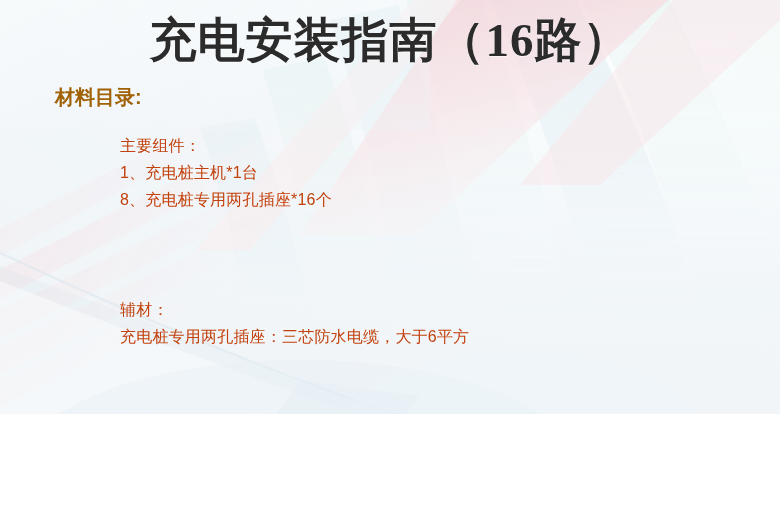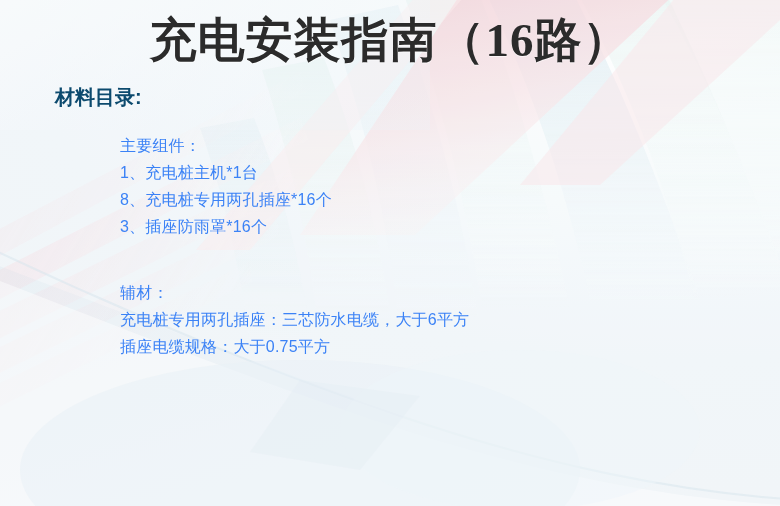--- a/index.html
+++ b/index.html
@@ -3,21 +3,21 @@
 <meta charset="utf-8">
 <style>
   html, body {
     margin: 0;
     padding: 0;
     background: #ffffff;
   }
   #slide {
     position: relative;
     width: 780px;
-    height: 506px;
+    height: 414px;
     overflow: hidden;
     background: #fbfcfd;
     font-family: "Liberation Sans", "DejaVu Sans", sans-serif;
   }
 
   
   .bg-layer {
     position: absolute;
     inset: 0;
     pointer-events: none;
@@ -46,34 +46,34 @@
     text-shadow: 0 1px 0 rgba(255,255,255,.6);
   }
   #subtitle {
     position: absolute;
     left: 55px;
     top: 84px;
     font-family: "Liberation Sans", "DejaVu Sans", sans-serif;
     font-weight: bold;
     font-size: 20px;
     line-height: 26px;
-    color: #0c4a6e;
+    color: #a16207;
     white-space: nowrap;
   }
 
   .body-block {
     position: absolute;
     left: 120px;
     font-family: "Liberation Sans", "DejaVu Sans", sans-serif;
     font-size: 16px;
-    color: #3b82f6;
+    color: #c2410c;
     white-space: nowrap;
   }
   #components-block { top: 132px; }
-  #aux-block        { top: 279px; }
+  #aux-block        { top: 296px; }
 
   .body-line {
     height: 27px;
     line-height: 27px;
     letter-spacing: .2px;
   }
 </style>
 </head>
 <body>
 
@@ -164,22 +164,20 @@
   </div>
 
   <div id="title">充电安装指南（16路）</div>
 
   <div id="subtitle">材料目录:</div>
 
   <div id="components-block" class="body-block">
     <div class="body-line">主要组件：</div>
     <div class="body-line">1、充电桩主机*1台</div>
     <div class="body-line">8、充电桩专用两孔插座*16个</div>
-    <div class="body-line">3、插座防雨罩*16个</div>
   </div>
 
   <div id="aux-block" class="body-block">
     <div class="body-line">辅材：</div>
     <div class="body-line">充电桩专用两孔插座：三芯防水电缆，大于6平方</div>
-    <div class="body-line">插座电缆规格：大于0.75平方</div>
   </div>
 
 </div>
 
 </body></html>

